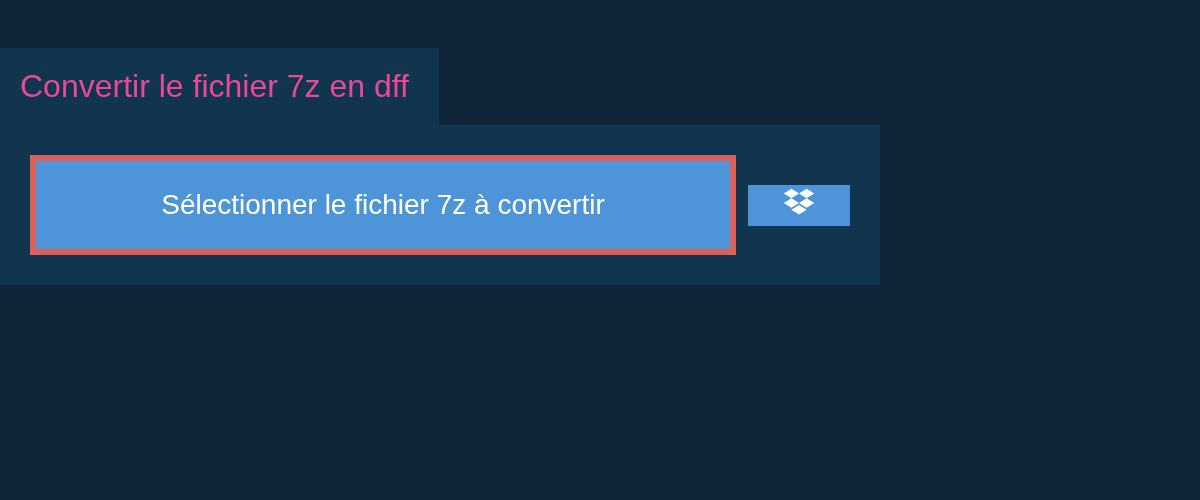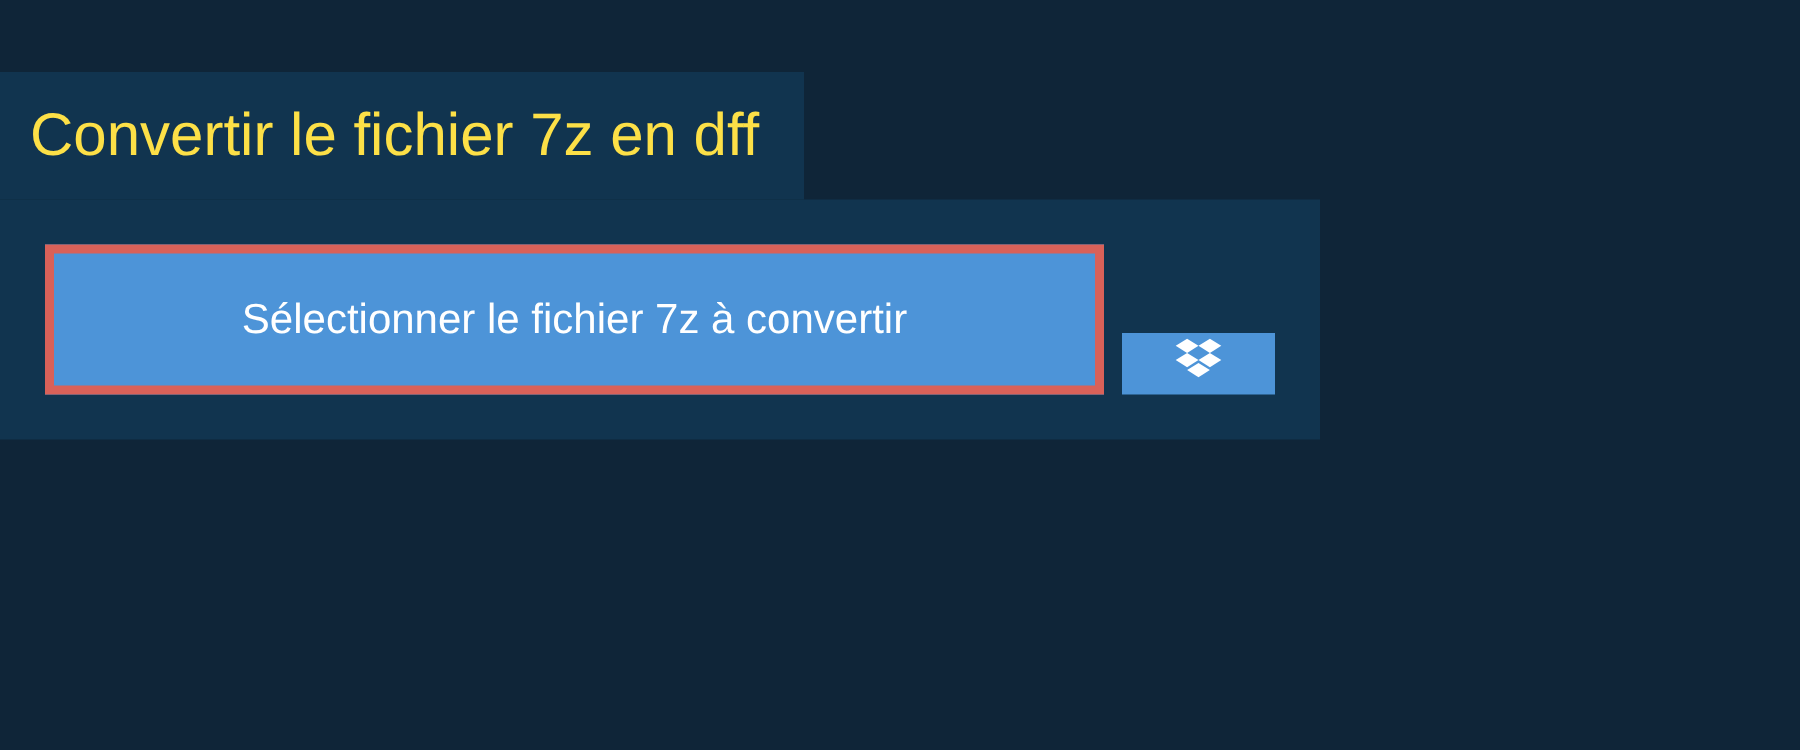--- a/index.html
+++ b/index.html
@@ -14,32 +14,32 @@
       font-family: -apple-system, BlinkMacSystemFont, "Segoe UI", Arial, sans-serif;
       overflow: hidden;
     }
     .title-bar {
       background-color: #11344f;
       display: inline-block;
       padding: 20px 30px 20px 20px;
       margin-top: 48px;
     }
     .title-text {
-      color: #fde047;
-      font-size: 40px;
+      color: #ec4899;
+      font-size: 32px;
       font-weight: 400;
     }
     .upload-panel {
       background-color: #11344f;
       padding: 30px 30px;
       margin-top: 0;
       width: 880px;
       display: flex;
       gap: 12px;
-      align-items: flex-end;
+      align-items: center;
     }
     .select-file-button {
       flex: 1;
       background-color: #4d94d8;
       border: 6px solid #d96159;
       color: #ffffff;
       font-size: 28px;
       font-weight: 400;
       padding: 28px 20px;
       cursor: pointer;

